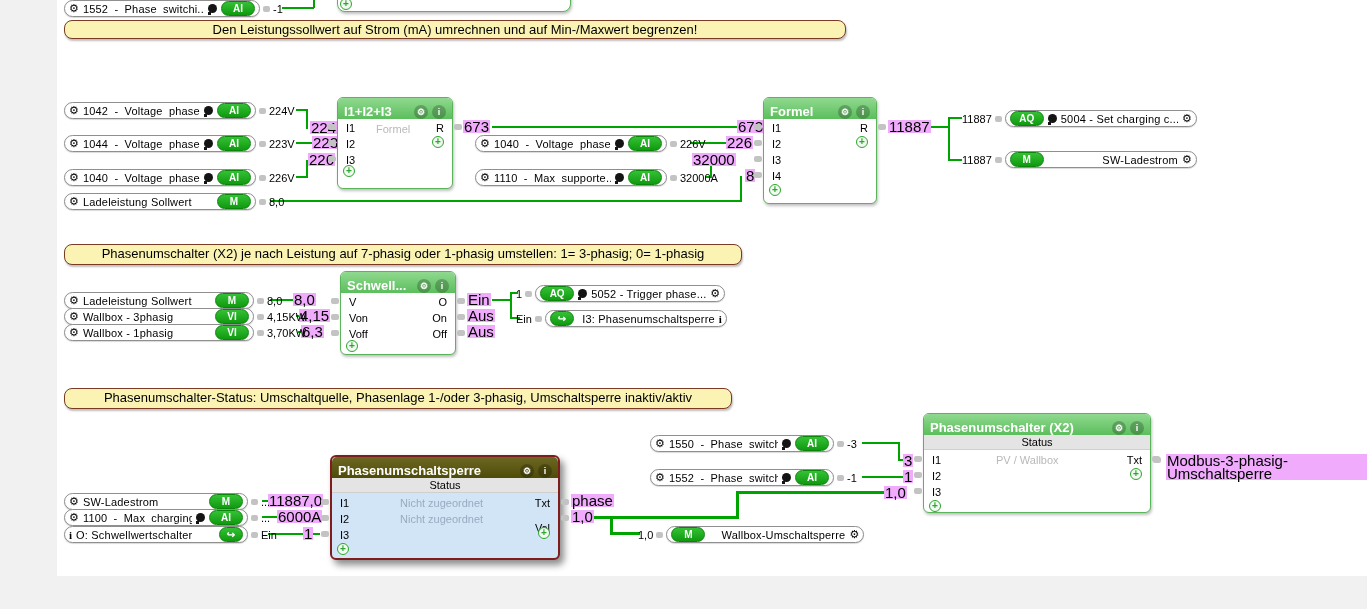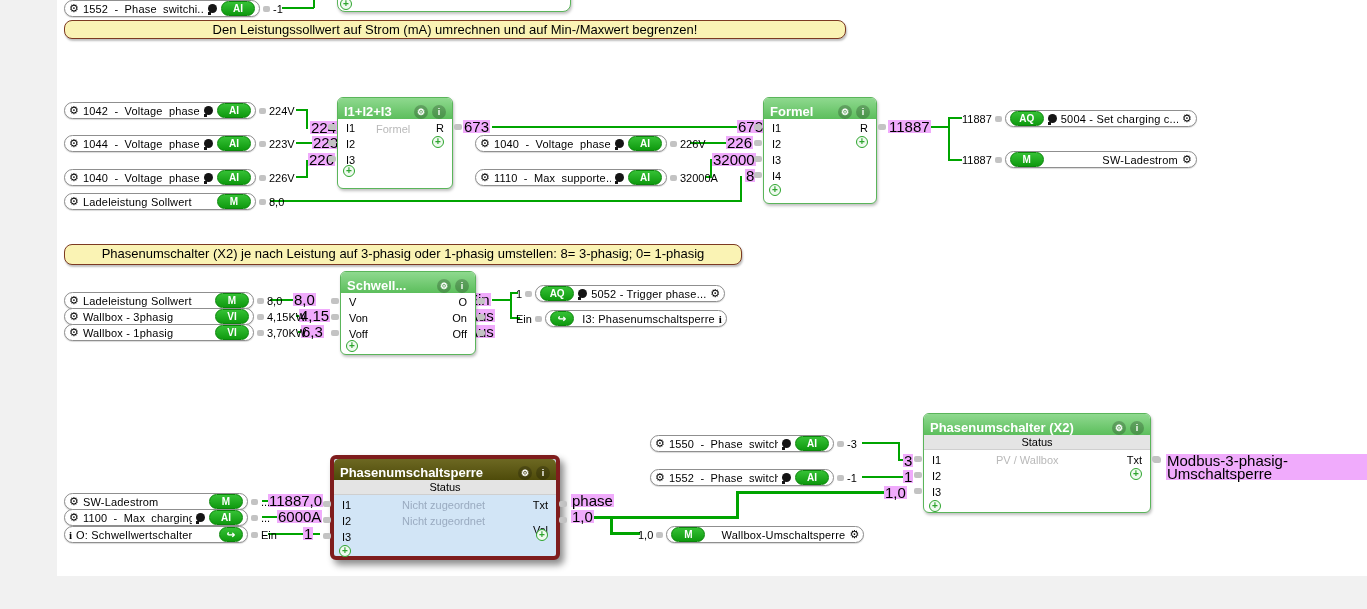--- a/index.html
+++ b/index.html
@@ -25,21 +25,21 @@
   .bh{display:flex;align-items:flex-end;height:21px;background:linear-gradient(#8fd98f,#5cbe5c);border-radius:5px 5px 0 0;color:#fff;font-weight:700;font-size:13px;padding:0 6px;gap:4px}
   .bh.olive{background:linear-gradient(#6d6822,#4e4b0a)}
   .sp{flex:1}
   .hic{width:14px;height:14px;border-radius:50%;background:rgba(0,0,0,.22);color:#fff;font-size:9px;font-weight:700;display:flex;align-items:center;justify-content:center;flex:none}
   .subbar{position:absolute;left:0;right:0;height:15px;background:#e4e4e4;border-bottom:1px solid #cfcfcf;text-align:center;font-size:11px;line-height:15px;color:#000}
   .plabel{position:absolute;font-size:11px;color:#000}
   .cgray{position:absolute;font-size:11px;color:#b9b9b9}
   .cblue{position:absolute;font-size:11px;color:#9aabc0}
   .plus{position:absolute;width:12px;height:12px;border:1px solid #2ea52e;border-radius:50%;color:#2ea52e;font-size:10px;font-weight:700;line-height:10px;text-align:center;background:#f0faf0;z-index:6}
   .pstub{position:absolute;width:8px;height:6px;background:#c3c3c3;border-radius:2px;z-index:3}
-  .sel{border:4px solid #7f1d1d;box-shadow:4px 5px 7px rgba(0,0,0,.45)}
+  .sel{border:2px solid #7f1d1d;box-shadow:4px 5px 7px rgba(0,0,0,.45)}
   .note{position:absolute;background:#faf3b4;border:1px solid #7c3a22;border-radius:8px;font-size:13px;color:#000;text-align:center;padding:1px 10px;box-shadow:1px 2px 2px rgba(0,0,0,.25);z-index:6}
   .formula{position:absolute;background:#fdfbe9;border:1px solid #2a2a2a;border-radius:9px;font-size:12.5px;padding:2px 7px;white-space:nowrap;box-shadow:1px 2px 2px rgba(0,0,0,.18);z-index:6}
   .margin{position:absolute;background:#f1f1f1;z-index:8}
 </style>
 </head>
 <body>
 
 <div id="stage">
   <div id="canvas"></div>
 
@@ -80,21 +80,21 @@
   <div class="wire" style="left:736px;top:491px;width:153px;height:3px"></div>
   <div class="wire" style="left:610px;top:516px;width:3px;height:19px"></div>
   <div class="wire" style="left:610px;top:532px;width:30px;height:3px"></div>
 
   <span class="wl" style="left:310px;top:121px">224</span>
   <span class="wl" style="left:312px;top:136px">223</span>
   <span class="wl" style="left:308px;top:153px">226</span>
   <span class="wl" style="left:463px;top:120px">673</span>
   <span class="wl" style="left:737px;top:120px">673</span>
   <span class="wl" style="left:726px;top:136px">226</span>
-  <span class="wl" style="left:712px;top:153px">32000</span>
+  <span class="wl" style="left:692px;top:153px">32000</span>
   <span class="wl" style="left:745px;top:169px">8</span>
   <span class="wl" style="left:888px;top:120px">11887</span>
   <span class="wl" style="left:293px;top:293px">8,0</span>
   <span class="wl" style="left:299px;top:309px">4,15</span>
   <span class="wl" style="left:301px;top:325px">6,3</span>
   <span class="wl" style="left:268px;top:494px">11887,0</span>
   <span class="wl" style="left:277px;top:510px">6000A</span>
   <span class="wl" style="left:303px;top:527px">1</span>
   <span class="wl" style="left:903px;top:454px">3</span>
   <span class="wl" style="left:903px;top:470px">1</span>
@@ -117,21 +117,22 @@
     </div>
     <span class="stub"></span>
     <span class="val">-1</span>
   </div>
   <div class="block" style="left:337px;top:-13px;width:234px;height:25px;border-radius:8px"></div>
   <span class="plus" style="left:340px;top:-2px">+</span>
 
   <div class="note" style="left:64px;top:20px;width:782px">
     <div>Den Leistungssollwert auf Strom (mA) umrechnen und auf Min-/Maxwert begrenzen!</div>
   </div>
-  <div class="note" style="left:64px;top:244px;width:678px;height:21px">Phasenumschalter (X2) je nach Leistung auf 3-phasig oder 1-phasig umstellen: 8= 3-phasig; 0= 1-phasig</div>
+  <div class="note" style="left:64px;top:244px;width:678px;height:21px">Phasenumschalter (X2) je nach Leistung auf 7-phasig oder 1-phasig umstellen: 1= 3-phasig; 0= 1-phasig</div>
+  <div class="note" style="left:64px;top:388px;width:668px;height:21px">Phasenumschalter-Status: Umschaltquelle, Phasenlage 1-/oder 3-phasig, Umschaltsperre inaktiv/aktiv</div>
 
   <div class="row" style="left:64px;top:102px">
     <div class="pill" style="width:192px">
       <span class="gear">⚙</span>
       <span class="lbl wsp">1042 - Voltage phase...</span>
       <span class="bub"></span>
       <span class="badge">AI</span>
     </div>
     <span class="stub"></span>
     <span class="val">224V</span>
@@ -269,21 +270,21 @@
   <div class="row" style="left:64px;top:324px">
     <div class="pill" style="width:190px">
       <span class="gear">⚙</span>
       <span class="lbl">Wallbox - 1phasig</span>
       <span class="badge">VI</span>
     </div>
     <span class="stub"></span>
     <span class="val">3,70KW</span>
   </div>
 
-  <div class="block" style="left:340px;top:271px;width:136px;height:84px">
+  <div class="block" style="left:340px;top:271px;width:116px;height:84px">
     <div class="bh">
       <span>Schwell...</span>
         <span class="sp"></span>
       <span class="hic">⚙</span>
       <span class="hic">i</span>
     </div>
     <span class="plabel" style="left:8px;top:24px">V</span>
     <span class="plabel" style="left:8px;top:40px">Von</span>
     <span class="plabel" style="left:8px;top:56px">Voff</span>
     <span class="plabel" style="right:8px;top:24px">O</span>

